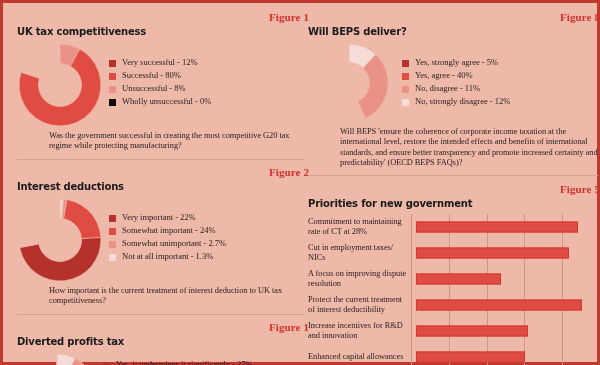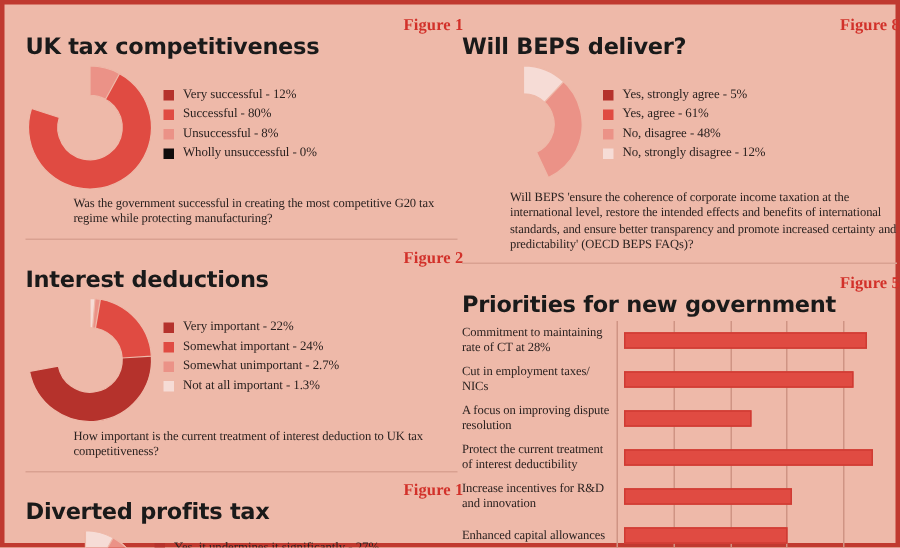--- a/index.html
+++ b/index.html
@@ -21,21 +21,21 @@
   }
   .col{position:absolute;top:0;width:292px;height:359px;}
   .col-left{left:0;padding:8px 6px 0 14px;}
   .col-right{left:297px;padding:8px 10px 0 8px;}
   .panel{position:relative;}
   .fig-label{
     color:#d2312a;font-weight:bold;font-size:11px;
     line-height:13px;letter-spacing:.1px;margin:0 0 1px 0;text-align:right;
   }
   .fig-title{
-    color:#1a1a1a;font-weight:bold;font-size:15px;
+    color:#1a1a1a;font-weight:bold;font-size:10px;
     line-height:13px;margin:0 0 4px 0;
     font-family:"DejaVu Sans", sans-serif;
     letter-spacing:-.2px;
   }
   .chartrow{display:flex;align-items:flex-start;}
   .donut-wrap{flex:0 0 auto;}
   .donut{display:block;}
   .legend{flex:1 1 auto;padding-top:16px;padding-left:6px;}
   .legend-item{display:flex;align-items:flex-start;margin-bottom:3.5px;}
   .swatch{
@@ -210,25 +210,25 @@
               </g>
           </svg>
         </div>
         <div class="legend" style="padding-left:12px">
           <div class="legend-item">
             <span class="swatch" style="background:#b5322c"></span>
             <span class="legend-text">Yes, strongly agree - 5%</span>
           </div>
           <div class="legend-item">
             <span class="swatch" style="background:#e04b42"></span>
-            <span class="legend-text">Yes, agree - 61%</span>
+            <span class="legend-text">Yes, agree - 40%</span>
           </div>
           <div class="legend-item">
             <span class="swatch" style="background:#eb9287"></span>
-            <span class="legend-text">No, disagree - 48%</span>
+            <span class="legend-text">No, disagree - 11%</span>
           </div>
           <div class="legend-item">
             <span class="swatch" style="background:#f6dcd6"></span>
             <span class="legend-text">No, strongly disagree - 12%</span>
           </div>
         </div>
       </div>
       <div class="question">Will BEPS 'ensure the coherence of corporate income taxation at the international level, restore the intended effects and benefits of international standards, and ensure better transparency and promote increased certainty and predictability' (OECD BEPS FAQs)?</div>
     </div>
 

